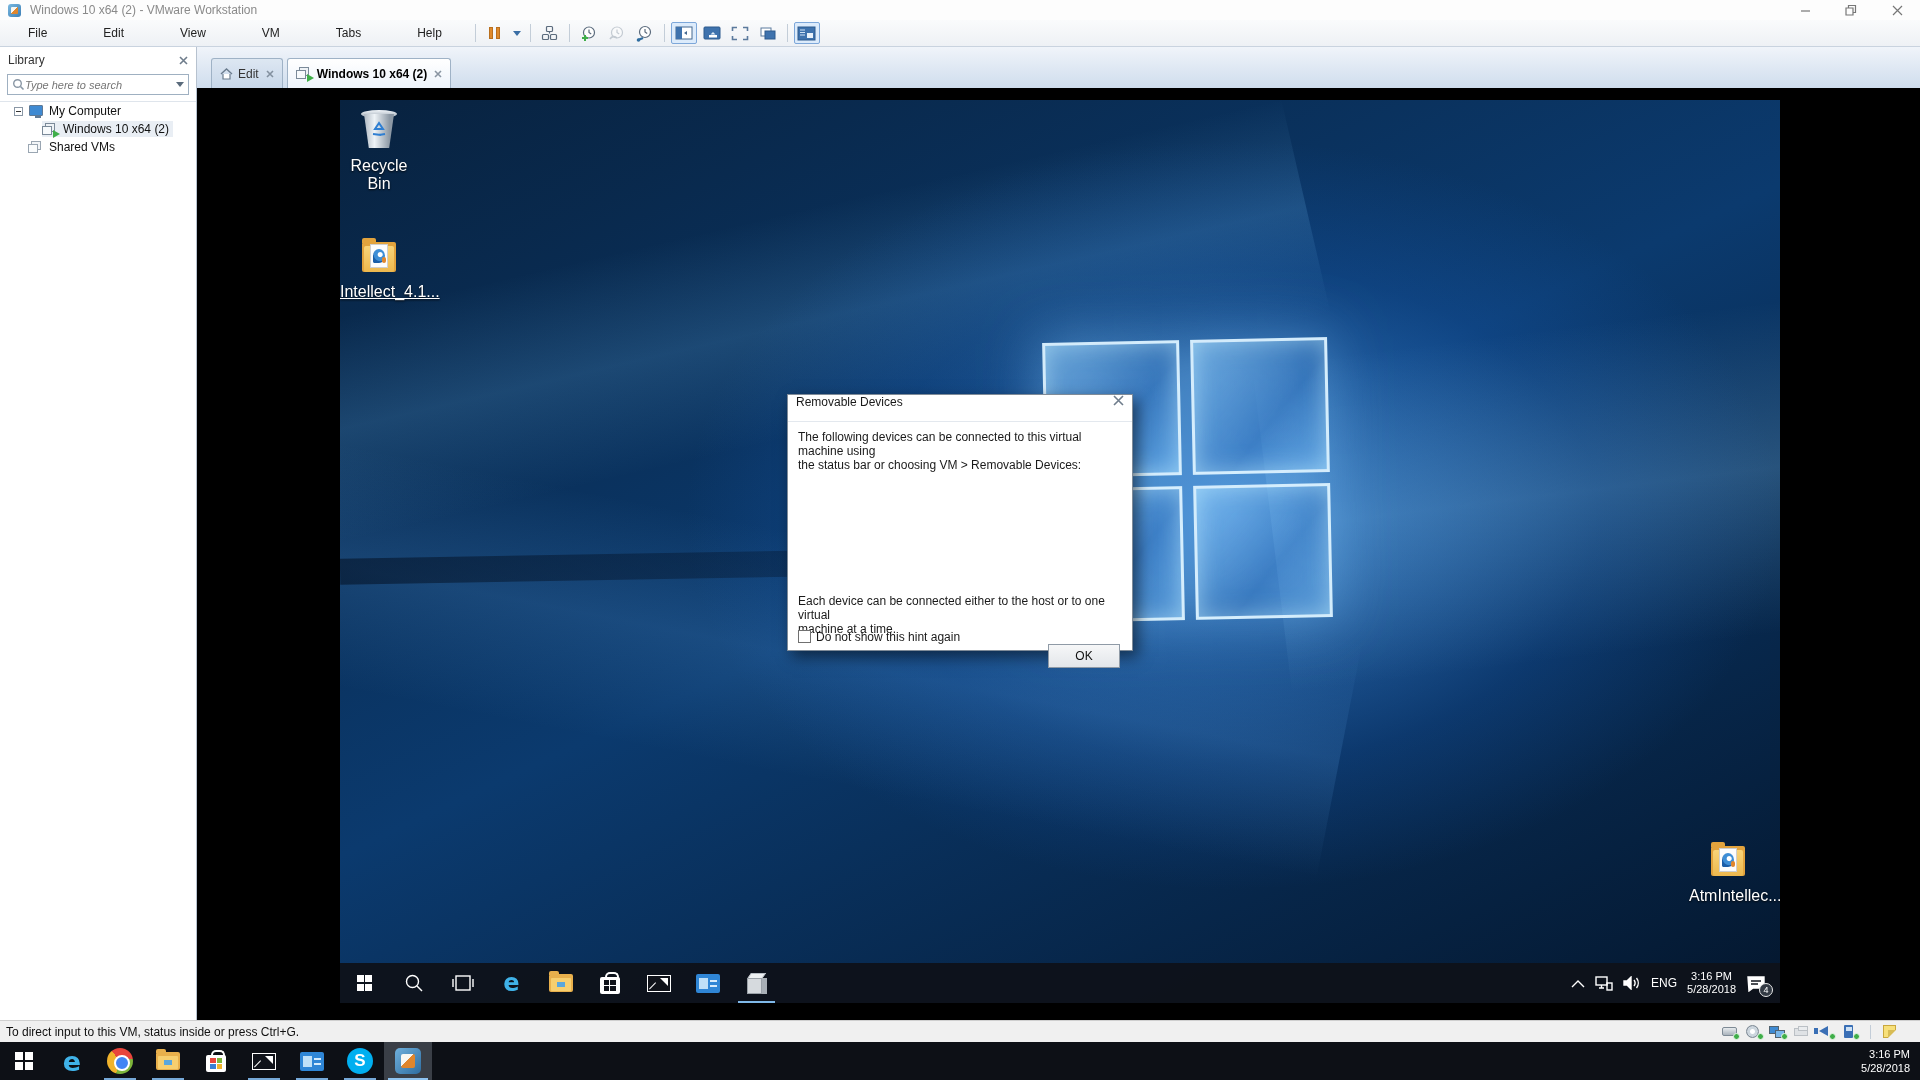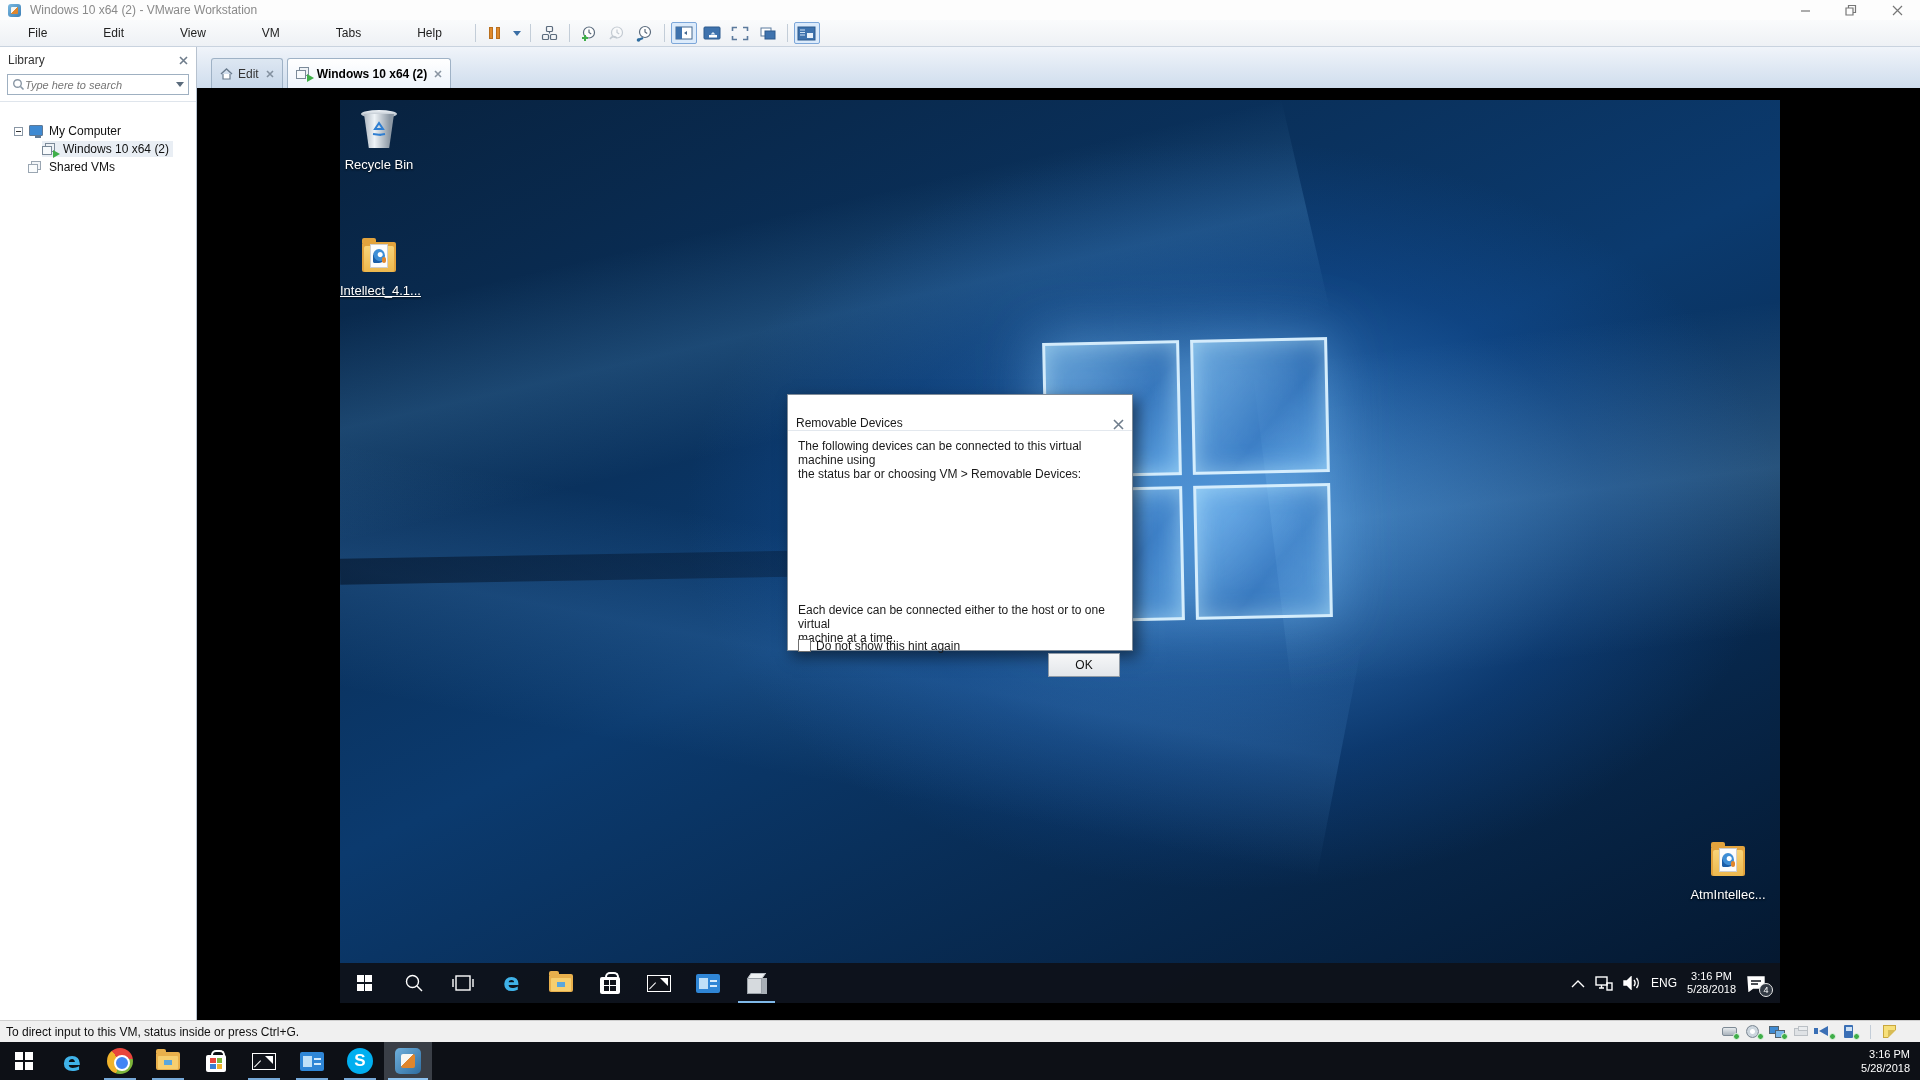--- a/index.html
+++ b/index.html
@@ -37,21 +37,21 @@
   
   .main { position:absolute; left:0; top:47px; width:1920px; height:973px; display:flex; }
   .library { width:197px; background:#fff; border-right:1px solid #b7c2cf; display:flex; flex-direction:column; }
   .lib-head { display:flex; align-items:center; padding:6px 8px 4px 8px; color:#333; }
   .lib-close { margin-left:auto; }
   .lib-close svg, .tab-close svg, .dlg-close svg { stroke:#6f7d8c; stroke-width:1.6; fill:none; display:block; }
   .lib-search { margin:3px 7px 6px 7px; height:21px; border:1px solid #9fb0c1; background:#fff;
     display:flex; align-items:center; padding:0 4px; }
   .lib-search input { flex:1; border:none; outline:none; font:italic 11px "Liberation Sans",sans-serif; color:#8a97a5; min-width:0; background:transparent; }
   .lib-search .caret-down { border-top-color:#5a6b7c; margin-left:3px; }
-  .lib-tree { border-top:1px solid #dfe5ec; padding-top:20px; }
+  .lib-tree { border-top:1px solid #dfe5ec; padding-top:0; }
   .tree-row { display:flex; align-items:center; height:18px; font-size:12px; color:#111; }
   .expander { width:9px; height:9px; border:1px solid #8a97a5; margin:0 5px 0 14px; position:relative; background:#fff; }
   .expander::after { content:""; position:absolute; left:1px; top:3px; width:5px; height:1px; background:#333; }
   .tree-indent { width:28px; }
   .tree-sel { background:#e9eef4; padding:1px 4px 1px 0; display:flex; align-items:center; }
   .mini-ico { position:relative; width:16px; height:13px; margin-right:5px; flex:none; }
   .ico-monitor { border:1px solid #5f7a96; background:#3f8ad2; border-radius:1px; height:11px; }
   .ico-monitor::after { content:""; position:absolute; left:5px; bottom:-3px; width:6px; height:2px; background:#5f7a96; }
   .ico-play { position:absolute; right:-2px; bottom:-2px; width:0; height:0;
     border-top:4px solid transparent; border-bottom:4px solid transparent; border-left:7px solid #3fae49; }
@@ -81,40 +81,40 @@
     background:linear-gradient(90deg, rgba(2,14,32,.55), rgba(2,14,32,.15)); transform:rotate(-1deg); }
   .win-glow { position:absolute; left:705px; top:240px; width:285px; height:280px;
     display:grid; grid-template-columns:1fr 1fr; grid-template-rows:1fr 1fr; gap:11px;
     filter:drop-shadow(0 0 28px rgba(130,200,255,.85)); transform:rotate(-1.2deg); }
   .pane { border:3px solid rgba(220,242,255,.95);
     background:linear-gradient(130deg, rgba(150,210,255,.55), rgba(40,105,185,.35) 60%, rgba(120,190,250,.45));
     box-shadow:inset 0 0 22px rgba(190,235,255,.55); }
   
   .desk-icon { position:absolute; width:78px; text-align:center; color:#fff; }
   .desk-icon .glyph { width:44px; height:44px; margin:0 auto; position:relative; }
-  .desk-icon .cap { margin-top:5px; font-size:13px; text-shadow:0 1px 2px rgba(0,0,0,.9); }
+  .desk-icon .cap { margin-top:5px; font-size:16px; text-shadow:0 1px 2px rgba(0,0,0,.9); }
   .bin-body { position:absolute; left:7px; top:6px; width:30px; height:34px;
     clip-path:polygon(0 0,100% 0,84% 100%,16% 100%);
     background:linear-gradient(90deg,#aeb8c2,#eef3f7 35%,#8d99a5 85%); }
   .bin-lid { position:absolute; left:4px; top:2px; width:36px; height:8px; border-radius:50%;
     background:linear-gradient(#f2f6fa,#9aa6b2); }
   .bin-sym { position:absolute; left:12px; top:12px; width:20px; height:18px; }
   .bin-sym svg { stroke:#2f7fd2; fill:none; stroke-width:2; }
   .folder-back { position:absolute; left:5px; top:8px; width:34px; height:30px; background:#e2a33d; border-radius:2px; }
   .folder-back::before { content:""; position:absolute; left:0; top:-4px; width:14px; height:5px; background:#e2a33d; border-radius:2px 2px 0 0; }
   .folder-front { position:absolute; left:7px; top:12px; width:30px; height:26px; background:linear-gradient(#f9d478,#edb84e); border-radius:2px; }
   .folder-logo { position:absolute; left:13px; top:10px; width:18px; height:24px; background:#fdfdfd; border:1px solid #cfcfcf;
     display:flex; align-items:center; justify-content:center; }
   .folder-logo i { display:block; width:12px; height:14px; border-radius:50% 50% 50% 10%;
     background:radial-gradient(circle at 60% 40%, #fff 0 2px, #3e8ed6 3px 6px, #1b5ea8 7px); position:relative; }
   .folder-logo i::after { content:""; position:absolute; right:-1px; bottom:0; width:4px; height:6px; background:#e0862c; border-radius:2px; }
   
   .dialog { position:absolute; left:447px; top:294px; width:346px; height:257px; background:#fff;
     border:1px solid #7f8b98; box-shadow:5px 6px 14px rgba(0,0,0,.5); font-size:12px; }
-  .dlg-title { height:36px; display:flex; align-items:flex-end; padding:0 8px; border-bottom:1px solid #e3e8ee; color:#1a1a1a; }
+  .dlg-title { height:27px; display:flex; align-items:flex-start; padding:0 8px; border-bottom:1px solid #e3e8ee; color:#1a1a1a; }
   .dlg-close { margin-left:auto; }
   .dlg-body { position:relative; padding:8px 10px 0 10px; height:230px; }
   .dlg-intro div { line-height:14px; color:#1a1a1a; }
   .device-row { display:flex; align-items:center; margin:7px 0 0 3px; }
   .usb-ico { position:relative; width:13px; height:13px; margin-right:4px; flex:none; }
   .usb-ico .plug { position:absolute; left:2px; top:0; width:9px; height:12px; background:#3a6fb5; border-radius:1px; }
   .usb-ico .plug::before { content:""; position:absolute; left:1px; top:1px; width:7px; height:4px; background:#cfe2f5; }
   .usb-ico .dot { position:absolute; right:-1px; bottom:-1px; width:6px; height:6px; border-radius:50%; background:#3fae49; border:1px solid #fff; }
   .dlg-note { position:absolute; left:10px; top:172px; }
   .dlg-note div { line-height:14px; }

